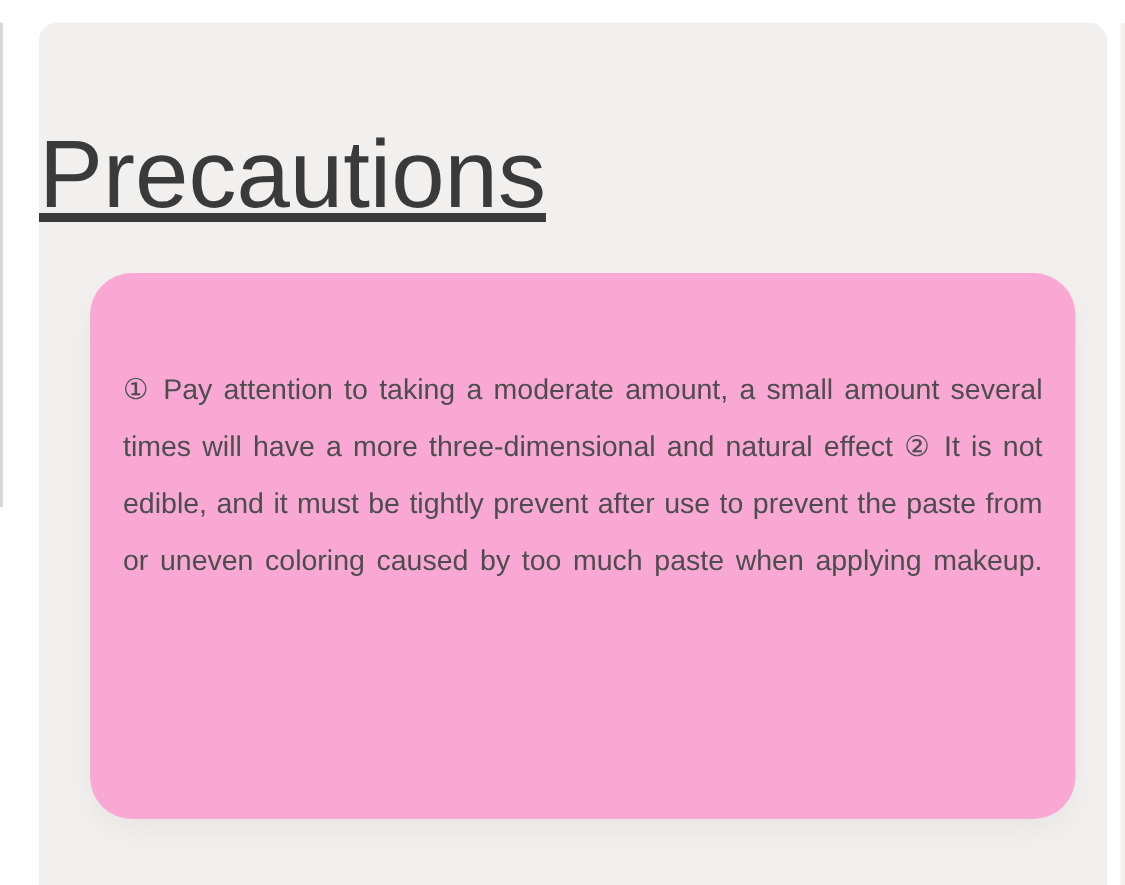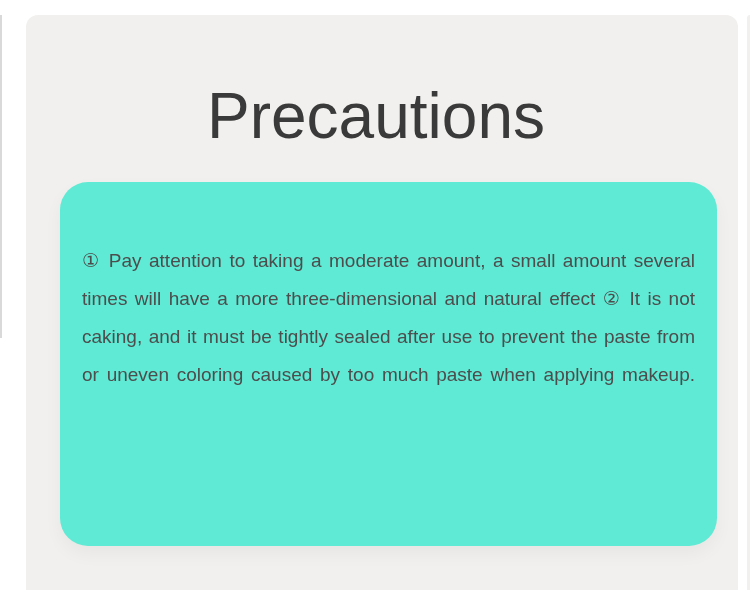--- a/index.html
+++ b/index.html
@@ -39,34 +39,34 @@
     height: 575px;
     background: #f1f0ee;
     border-radius: 12px 12px 0 0;
   }
   .section-title {
     position: absolute;
     left: 0;
     right: 12px;
     top: 68px;
     margin: 0;
-    text-align: center;
     font-size: 64px;
     line-height: 66px;
     font-weight: 500;
     color: #3a3a3a;
     letter-spacing: 0px;
+    text-decoration: underline;
   }
   .card {
     position: absolute;
     left: 34px;
     top: 167px;
     width: 657px;
     height: 364px;
-    background: #5eead4;
+    background: #f9a8d4;
     border-radius: 28px;
     box-shadow: 0 8px 18px rgba(0, 0, 0, 0.045);
     box-sizing: border-box;
     padding: 60px 22px 0 22px;
   }
   .line {
     font-size: 19px;
     line-height: 38px;
     color: #4d4d4d;
     text-align: justify;
@@ -78,18 +78,18 @@
 <body>
 
 <div class="prev-slide-edge"></div>
 
 <div class="panel">
   <h1 class="section-title">Precautions</h1>
 
   <div class="card">
     <div class="line">① Pay attention to taking a moderate amount, a small amount several</div>
     <div class="line">times will have a more three-dimensional and natural effect ② It is not</div>
-    <div class="line">caking, and it must be tightly sealed after use to prevent the paste from</div>
+    <div class="line">edible, and it must be tightly prevent after use to prevent the paste from</div>
     <div class="line">or uneven coloring caused by too much paste when applying makeup.</div>
   </div>
 </div>
 
 <div class="next-slide-edge"></div>
 
 </body></html>

